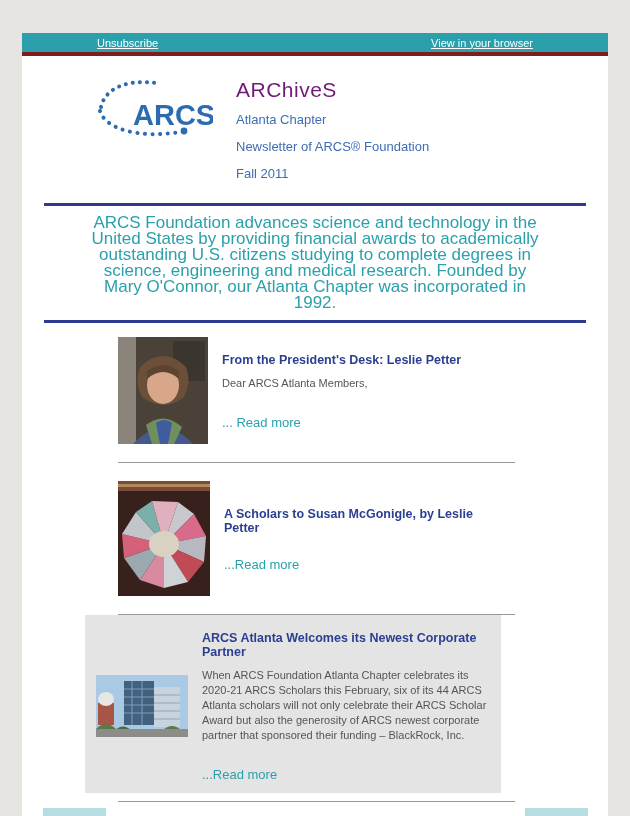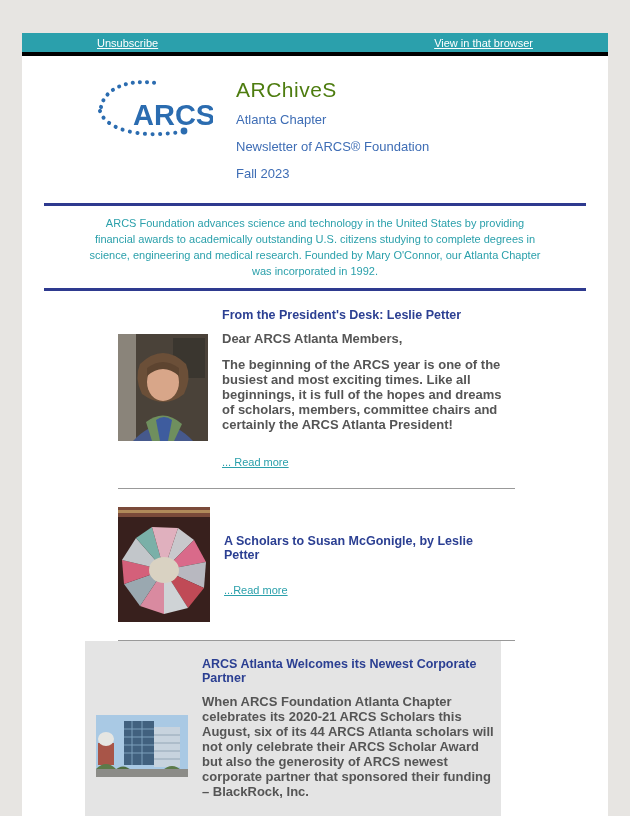--- a/index.html
+++ b/index.html
@@ -16,21 +16,21 @@
     background: #ffffff;
     position: relative;
   }
   .content { padding: 0 22px; }
 
   
   .topbar {
     margin-top: 33px;
     height: 23px;
     background: #2BA0AC;
-    border-bottom: 4px solid #000000;
+    border-bottom: 4px solid #7f1d1d;
     display: flex;
     align-items: center;
     justify-content: space-between;
     padding: 0 75px;
   }
   .topbar a {
     color: #ffffff;
     font-size: 11px;
     text-decoration: underline;
     cursor: pointer;
@@ -38,37 +38,37 @@
 
   
   .masthead {
     display: flex;
     margin: 20px 0 10px 74px;
     align-items: flex-start;
   }
   .logo { width: 117px; height: 92px; flex: 0 0 auto; cursor: pointer; }
   .mast-text { margin-left: 23px; padding-top: 2px; }
   .mast-title {
-    color: #4d7c0f;
+    color: #701a75;
     font-size: 21px;
     letter-spacing: 0.5px;
     margin-bottom: 10px;
   }
   .mast-line {
     color: #3E6DB5;
     font-size: 13px;
     margin-bottom: 12px;
   }
 
   .blue-rule { height: 3px; background: #2E3A8F; }
 
   
   .intro {
     color: #2BA0AB;
-    font-size: 11px;
+    font-size: 17px;
     line-height: 16px;
     text-align: center;
     max-width: 460px;
     margin: 9px auto;
   }
 
   
   .article {
     display: flex;
     margin-left: 74px;
@@ -78,29 +78,27 @@
   .thumb { flex: 0 0 auto; margin-right: 14px; cursor: pointer; display: block; }
   .a-text { flex: 1 1 auto; }
   .a-title {
     color: #2B3F92;
     font-weight: bold;
     font-size: 12.5px;
     margin: 3px 0 9px;
   }
   .a-text p {
     color: #555555;
-    font-size: 13px;
+    font-size: 11px;
     line-height: 15px;
     margin-bottom: 11px;
-    font-weight: bold;
   }
   .read-more {
     color: #2BA0AB;
-    font-size: 11px;
-    text-decoration: underline;
+    font-size: 13px;
     cursor: pointer;
     display: inline-block;
     margin-top: 13px;
   }
   .divider {
     height: 1px;
     background: #999999;
     margin: 18px 0 18px 74px;
     width: 397px;
   }
@@ -124,36 +122,36 @@
   .teal-left { left: 21px; }
   .teal-right { left: 503px; }
 </style>
 </head>
 <body>
 
 <div class="page">
 
   <div class="topbar">
     <a>Unsubscribe</a>
-    <a>View in that browser</a>
+    <a>View in your browser</a>
   </div>
 
   <div class="masthead">
     <svg class="logo" viewBox="0 0 117 92">
 
       <path d="M5,31 C9,12 32,3 60,7" fill="none" stroke="#2B6CB0" stroke-width="4" stroke-linecap="round" stroke-dasharray="0.1 7"></path>
       <path d="M4,35 C9,52 40,63 84,56" fill="none" stroke="#2B6CB0" stroke-width="4" stroke-linecap="round" stroke-dasharray="0.1 7.5"></path>
       <circle cx="88" cy="55" r="3.4" fill="#2B6CB0"></circle>
       <text x="37" y="49" font-size="29" font-weight="600" fill="#2B6CB0" font-family="Liberation Sans, sans-serif">ARCS</text>
     </svg>
     <div class="mast-text">
       <div class="mast-title">ARChiveS</div>
       <div class="mast-line">Atlanta Chapter</div>
       <div class="mast-line">Newsletter of ARCS® Foundation</div>
-      <div class="mast-line">Fall 2023</div>
+      <div class="mast-line">Fall 2011</div>
     </div>
   </div>
 
   <div class="content">
     <div class="blue-rule"></div>
     <p class="intro">ARCS Foundation advances science and technology in the United States by providing financial awards to academically outstanding U.S. citizens studying to complete degrees in science, engineering and medical research. Founded by Mary O'Connor, our Atlanta Chapter was incorporated in 1992.</p>
     <div class="blue-rule" style="margin-bottom:14px"></div>
 
     <div class="article">
       <svg class="thumb" width="90" height="107" viewBox="0 0 90 107">
@@ -163,21 +161,20 @@
         <path d="M22,30 q23,-22 46,0 q6,14 -2,30 q-20,16 -42,0 q-8,-16 -2,-30" fill="#6b4f38"></path>
         <ellipse cx="45" cy="48" rx="16" ry="19" fill="#d8a689"></ellipse>
         <path d="M29,42 q16,-14 32,0 l0,-8 q-16,-12 -32,0 z" fill="#5d4430"></path>
         <path d="M15,107 q30,-32 60,0 z" fill="#46598c"></path>
         <path d="M28,88 q18,-14 36,2 l-8,17 l-22,0 z" fill="#6f8f5e"></path>
         <path d="M38,86 q8,-6 16,0 l-4,21 l-8,0 z" fill="#3e5c9e"></path>
       </svg>
       <div class="a-text">
         <div class="a-title">From the President's Desk:  Leslie Petter</div>
         <p>Dear ARCS Atlanta Members,</p>
-        <p>The beginning of the ARCS year is one of the busiest and most exciting times.  Like all beginnings, it is full of the hopes and dreams of scholars, members, committee chairs and certainly the ARCS Atlanta President!</p>
         <a class="read-more">... Read more</a>
       </div>
     </div>
 
     <div class="divider"></div>
 
     <div class="article">
       <svg class="thumb" width="92" height="115" viewBox="0 0 92 115">
         <rect width="92" height="115" fill="#38201d"></rect>
         <rect width="92" height="10" fill="#7a4a3a"></rect>
@@ -228,21 +225,21 @@
         </g>
         <rect x="2" y="28" width="16" height="22" fill="#a85548"></rect>
         <ellipse cx="10" cy="24" rx="8" ry="7" fill="#e6e6e2"></ellipse>
         <path d="M0,54 q10,-10 20,0 Z" fill="#5c7a49"></path>
         <path d="M18,56 q9,-9 18,0 Z" fill="#4e6c3f"></path>
         <path d="M66,56 q10,-10 20,0 Z" fill="#5c7a49"></path>
         <rect x="0" y="54" width="92" height="8" fill="#8c8c88"></rect>
       </svg>
       <div class="a-text">
         <div class="a-title">ARCS Atlanta Welcomes its Newest Corporate Partner</div>
-        <p>When ARCS Foundation Atlanta Chapter celebrates its 2020-21 ARCS Scholars this August, six of its 44 ARCS Atlanta scholars will not only celebrate their ARCS Scholar Award but also the generosity of ARCS newest corporate partner that sponsored their funding – BlackRock, Inc.</p>
+        <p>When ARCS Foundation Atlanta Chapter celebrates its 2020-21 ARCS Scholars this February, six of its 44 ARCS Atlanta scholars will not only celebrate their ARCS Scholar Award but also the generosity of ARCS newest corporate partner that sponsored their funding – BlackRock, Inc.</p>
         <a class="read-more">...Read more</a>
       </div>
     </div>
   </div>
 
   <div class="content">
     <div class="divider" style="margin-top:8px;margin-bottom:0"></div>
   </div>
 
   <div class="event-section">

